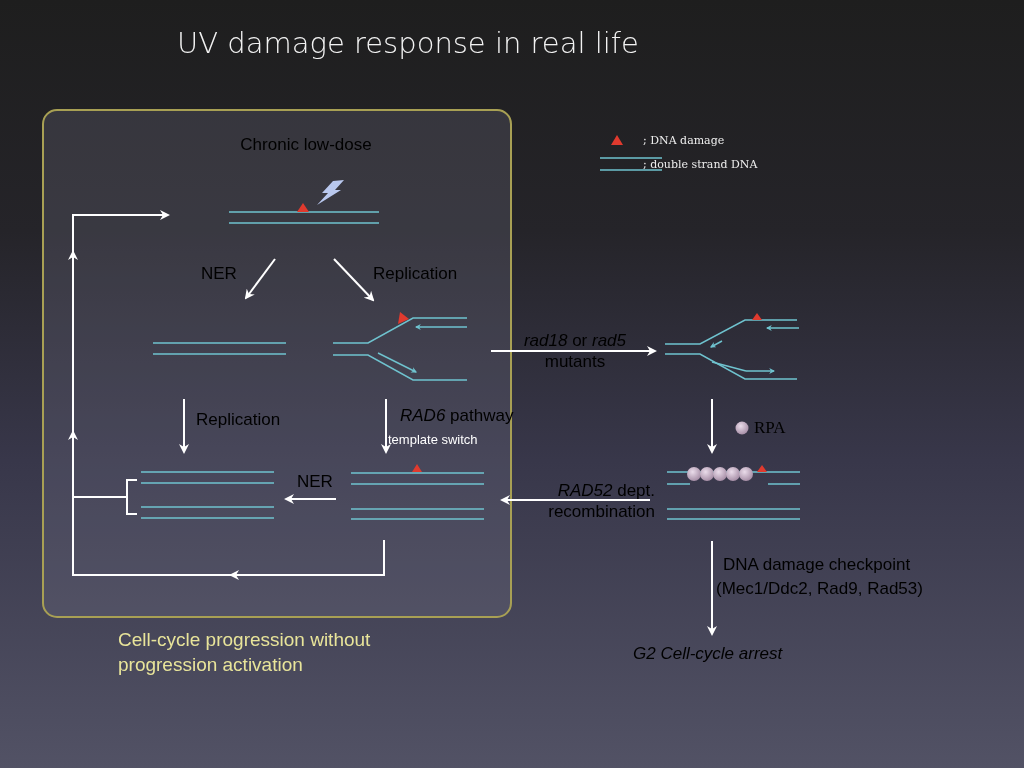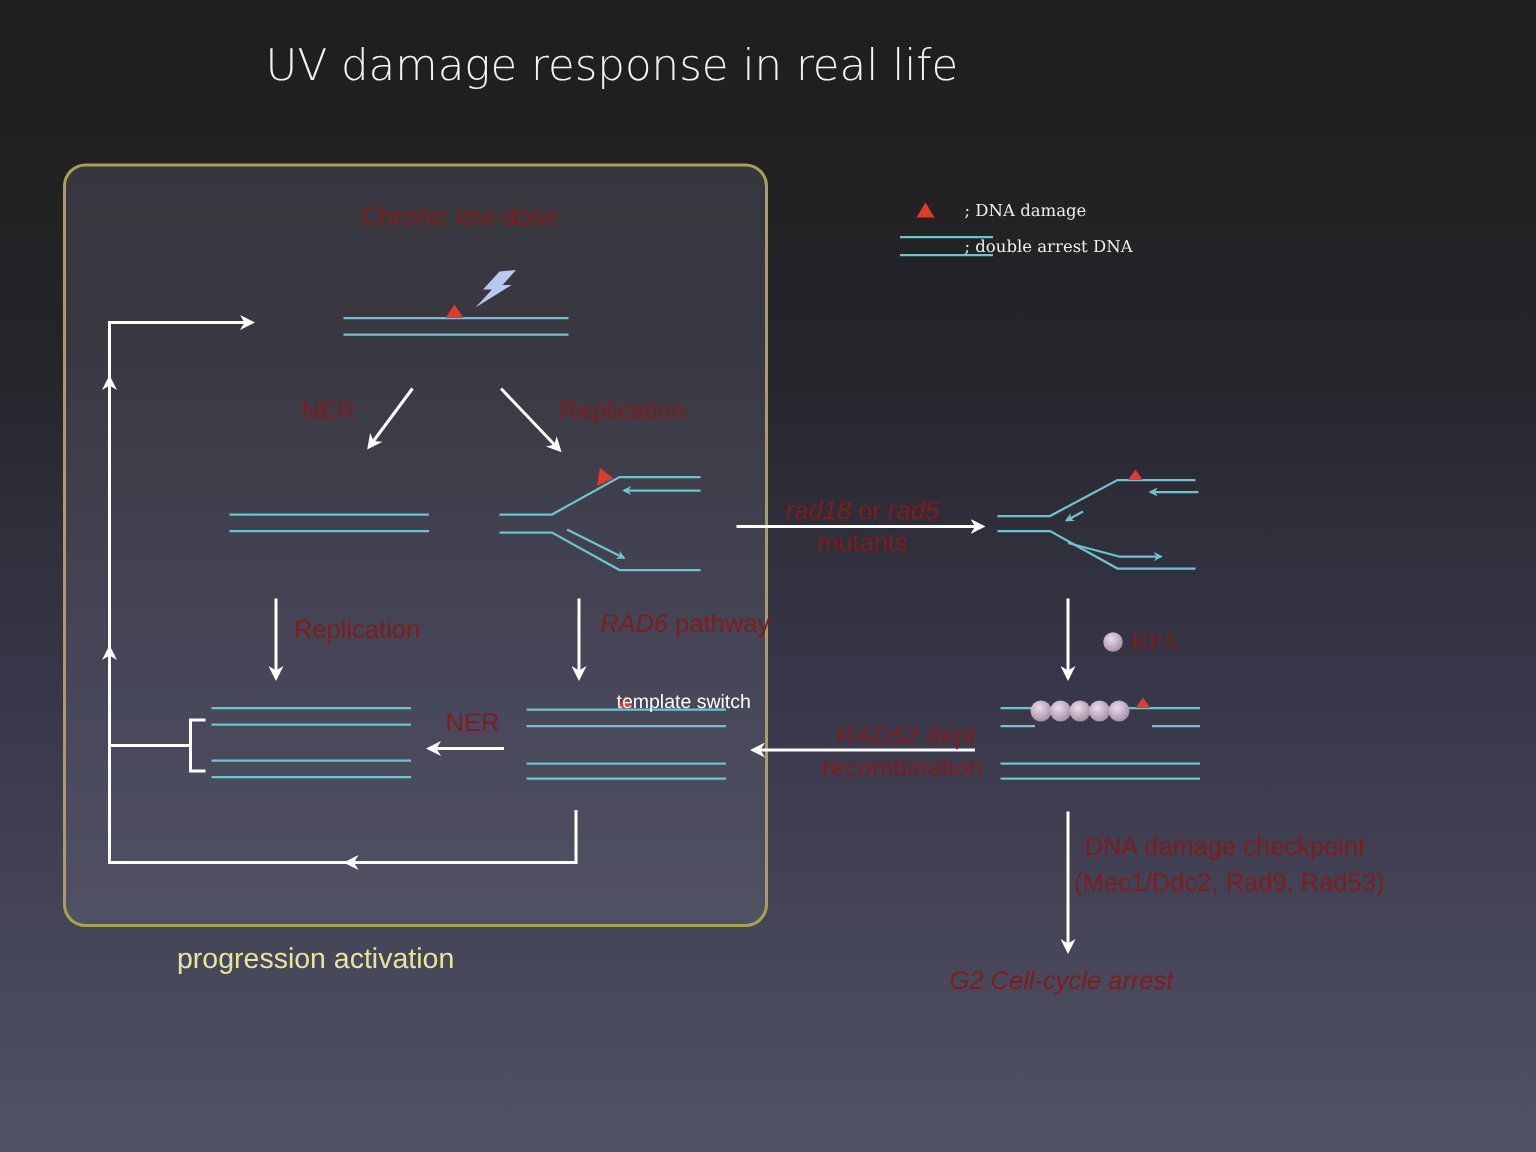--- a/index.html
+++ b/index.html
@@ -2,21 +2,21 @@
 <html><head>
 <meta charset="utf-8">
 <style>
   html,body{margin:0;padding:0;}
   body{width:1024px;height:768px;overflow:hidden;position:relative;
     background:linear-gradient(180deg,#1e1e1e 0%,#252429 30%,#38374a 60%,#525265 100%);
     font-family:"Liberation Sans",sans-serif;color:#fff;}
   .t{position:absolute;white-space:nowrap;}
   #title{left:0;width:816px;top:26px;text-align:center;font-size:29px;font-family:"DejaVu Sans",sans-serif;font-weight:300;color:#f2f2f2;}
   svg{position:absolute;left:0;top:0;}
-  .lbl{font-size:17px;color:#7f1d1d;}
+  .lbl{font-size:17px;color:#000000;}
   .sm{font-size:13px;}
   .leg{font-size:11px;font-family:"DejaVu Serif",serif;color:#eee;}
   .yel{font-size:19px;color:#e8e49a;line-height:25px;}
   i{font-style:italic;}
   .c{text-align:center;}
 </style>
 </head>
 <body>
 
 <div id="title" class="t">UV damage response in real life</div>
@@ -127,43 +127,44 @@
     <polyline points="384,540 384,575 73,575 73,215 168,215" marker-end="url(#ah)"></polyline>
     <line x1="250" y1="575" x2="231" y2="575" marker-end="url(#ah)"></line>
     <line x1="73" y1="450" x2="73" y2="432" marker-end="url(#ah)"></line>
     <line x1="73" y1="270" x2="73" y2="252" marker-end="url(#ah)"></line>
   </g>
 
   <line x1="712" y1="541" x2="712" y2="634" stroke="#fff" stroke-width="2" marker-end="url(#ah)"></line>
 </svg>
 
 <div class="t leg" style="left:643px;top:134px;">; DNA damage</div>
-<div class="t leg" style="left:643px;top:158px;">; double arrest DNA</div>
+<div class="t leg" style="left:643px;top:158px;">; double strand DNA</div>
 
 <div class="t lbl c" style="left:206px;width:200px;top:134px;line-height:21px;">
   <div>Chronic low-dose</div>
 </div>
 <div class="t lbl" style="left:201px;top:264px;">NER</div>
 <div class="t lbl" style="left:373px;top:264px;">Replication</div>
 <div class="t lbl" style="left:196px;top:410px;">Replication</div>
 <div class="t lbl" style="left:400px;top:406px;"><i>RAD6</i><span> pathway</span></div>
-<div class="t sm" style="left:411px;top:432px;margin-top:28px;">template switch</div>
+<div class="t sm" style="left:388px;top:432px;">template switch</div>
 <div class="t lbl" style="left:297px;top:472px;">NER</div>
 
 <div class="t lbl c" style="left:500px;width:150px;top:330px;line-height:21px;">
   <div><i>rad18</i><span> or </span><i>rad5</i></div>
   <div>mutants</div>
 </div>
 
 <div class="t lbl" style="left:754px;top:418px;font-family:Liberation Serif, serif;">RPA</div>
 
 <div class="t lbl c" style="left:515px;width:140px;top:480px;line-height:21px;text-align:right;">
   <div><i>RAD52</i><span> dept.</span></div>
   <div>recombination</div>
 </div>
 
 <div class="t lbl" style="left:723px;top:555px;">DNA damage checkpoint</div>
 <div class="t lbl" style="left:716px;top:579px;">(Mec1/Ddc2, Rad9, Rad53)</div>
 <div class="t lbl" style="left:633px;top:644px;font-style:italic;">G2 Cell-cycle arrest</div>
 
 <div class="t yel" style="left:118px;top:627px;">
+  <div>Cell-cycle progression without</div>
   <div>progression activation</div>
 </div>
 
 </body></html>

